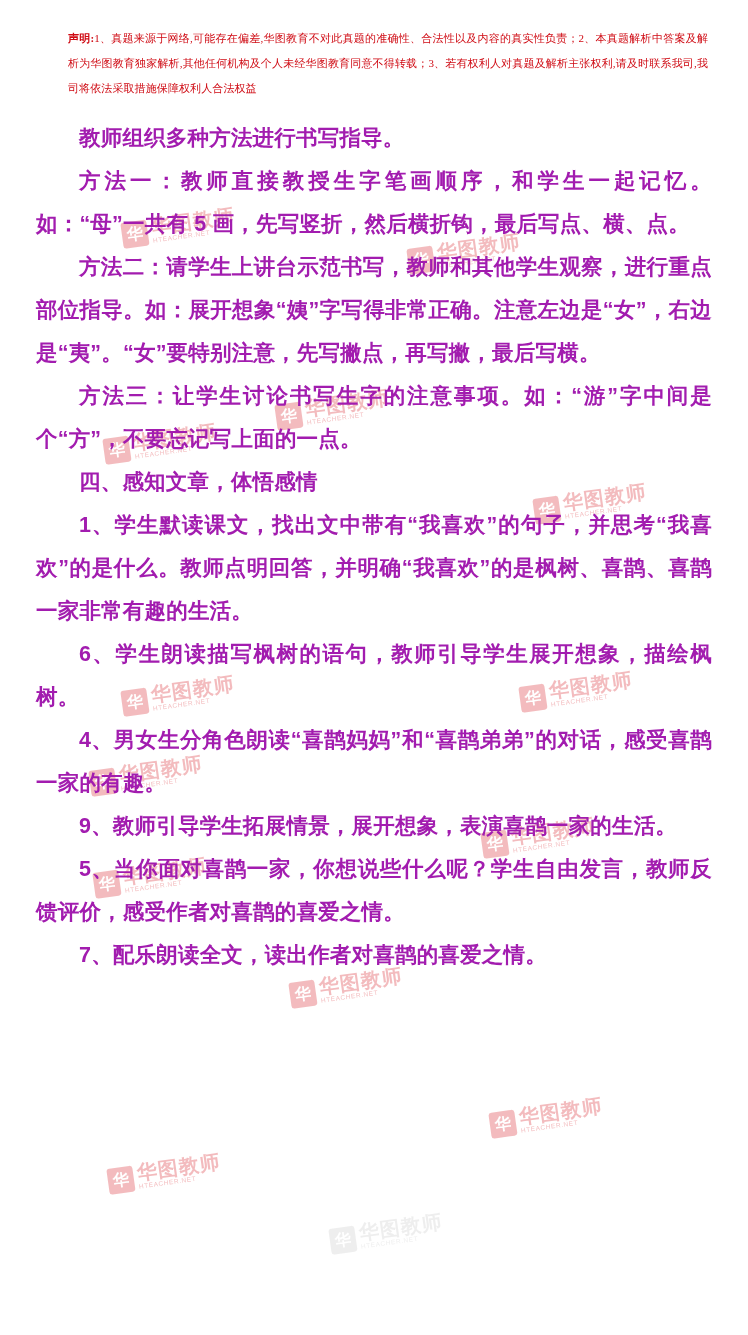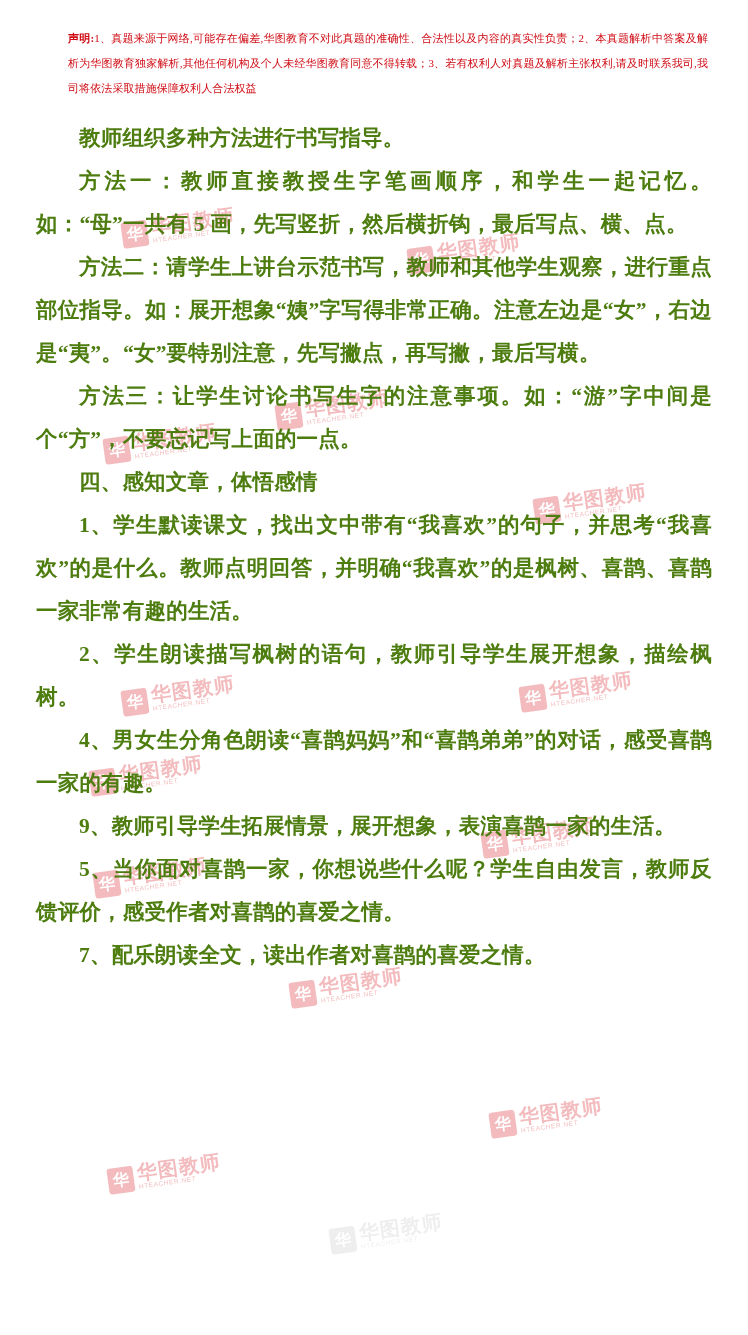--- a/index.html
+++ b/index.html
@@ -39,24 +39,24 @@
     font-weight: bold;
   }
 
   
   .body-text {
     margin-top: 16px;
     position: relative;
     z-index: 2;
   }
   .p {
-    font-family: Liberation Serif, serif;
+    font-family: Liberation Sans, sans-serif;
     font-size: 21.5px;
     line-height: 43px;
-    color: #4d7c0f;
+    color: #a21caf;
     text-align: justify;
     text-justify: inter-ideograph;
     text-indent: 2em;
     margin: 0;
     letter-spacing: 0.2px;
     font-weight: 600;
   }
 
   
   .wm-layer {
@@ -223,20 +223,20 @@
     <span class="lead">声明:</span><span>1、真题来源于网络,可能存在偏差,华图教育不对此真题的准确性、合法性以及内容的真实性负责；2、本真题解析中答案及解析为华图教育独家解析,其他任何机构及个人未经华图教育同意不得转载；3、若有权利人对真题及解析主张权利,请及时联系我司,我司将依法采取措施保障权利人合法权益</span>
   </div>
 
   <div class="body-text">
     <p class="p">教师组织多种方法进行书写指导。</p>
     <p class="p">方法一：教师直接教授生字笔画顺序，和学生一起记忆。如：“母”一共有 5 画，先写竖折，然后横折钩，最后写点、横、点。</p>
     <p class="p">方法二：请学生上讲台示范书写，教师和其他学生观察，进行重点部位指导。如：展开想象“姨”字写得非常正确。注意左边是“女”，右边是“夷”。“女”要特别注意，先写撇点，再写撇，最后写横。</p>
     <p class="p">方法三：让学生讨论书写生字的注意事项。如：“游”字中间是个“方”，不要忘记写上面的一点。</p>
     <p class="p">四、感知文章，体悟感情</p>
     <p class="p">1、学生默读课文，找出文中带有“我喜欢”的句子，并思考“我喜欢”的是什么。教师点明回答，并明确“我喜欢”的是枫树、喜鹊、喜鹊一家非常有趣的生活。</p>
-    <p class="p">2、学生朗读描写枫树的语句，教师引导学生展开想象，描绘枫树。</p>
+    <p class="p">6、学生朗读描写枫树的语句，教师引导学生展开想象，描绘枫树。</p>
     <p class="p">4、男女生分角色朗读“喜鹊妈妈”和“喜鹊弟弟”的对话，感受喜鹊一家的有趣。</p>
     <p class="p">9、教师引导学生拓展情景，展开想象，表演喜鹊一家的生活。</p>
     <p class="p">5、当你面对喜鹊一家，你想说些什么呢？学生自由发言，教师反馈评价，感受作者对喜鹊的喜爱之情。</p>
     <p class="p">7、配乐朗读全文，读出作者对喜鹊的喜爱之情。</p>
   </div>
 
 </div>
 
 </body></html>

